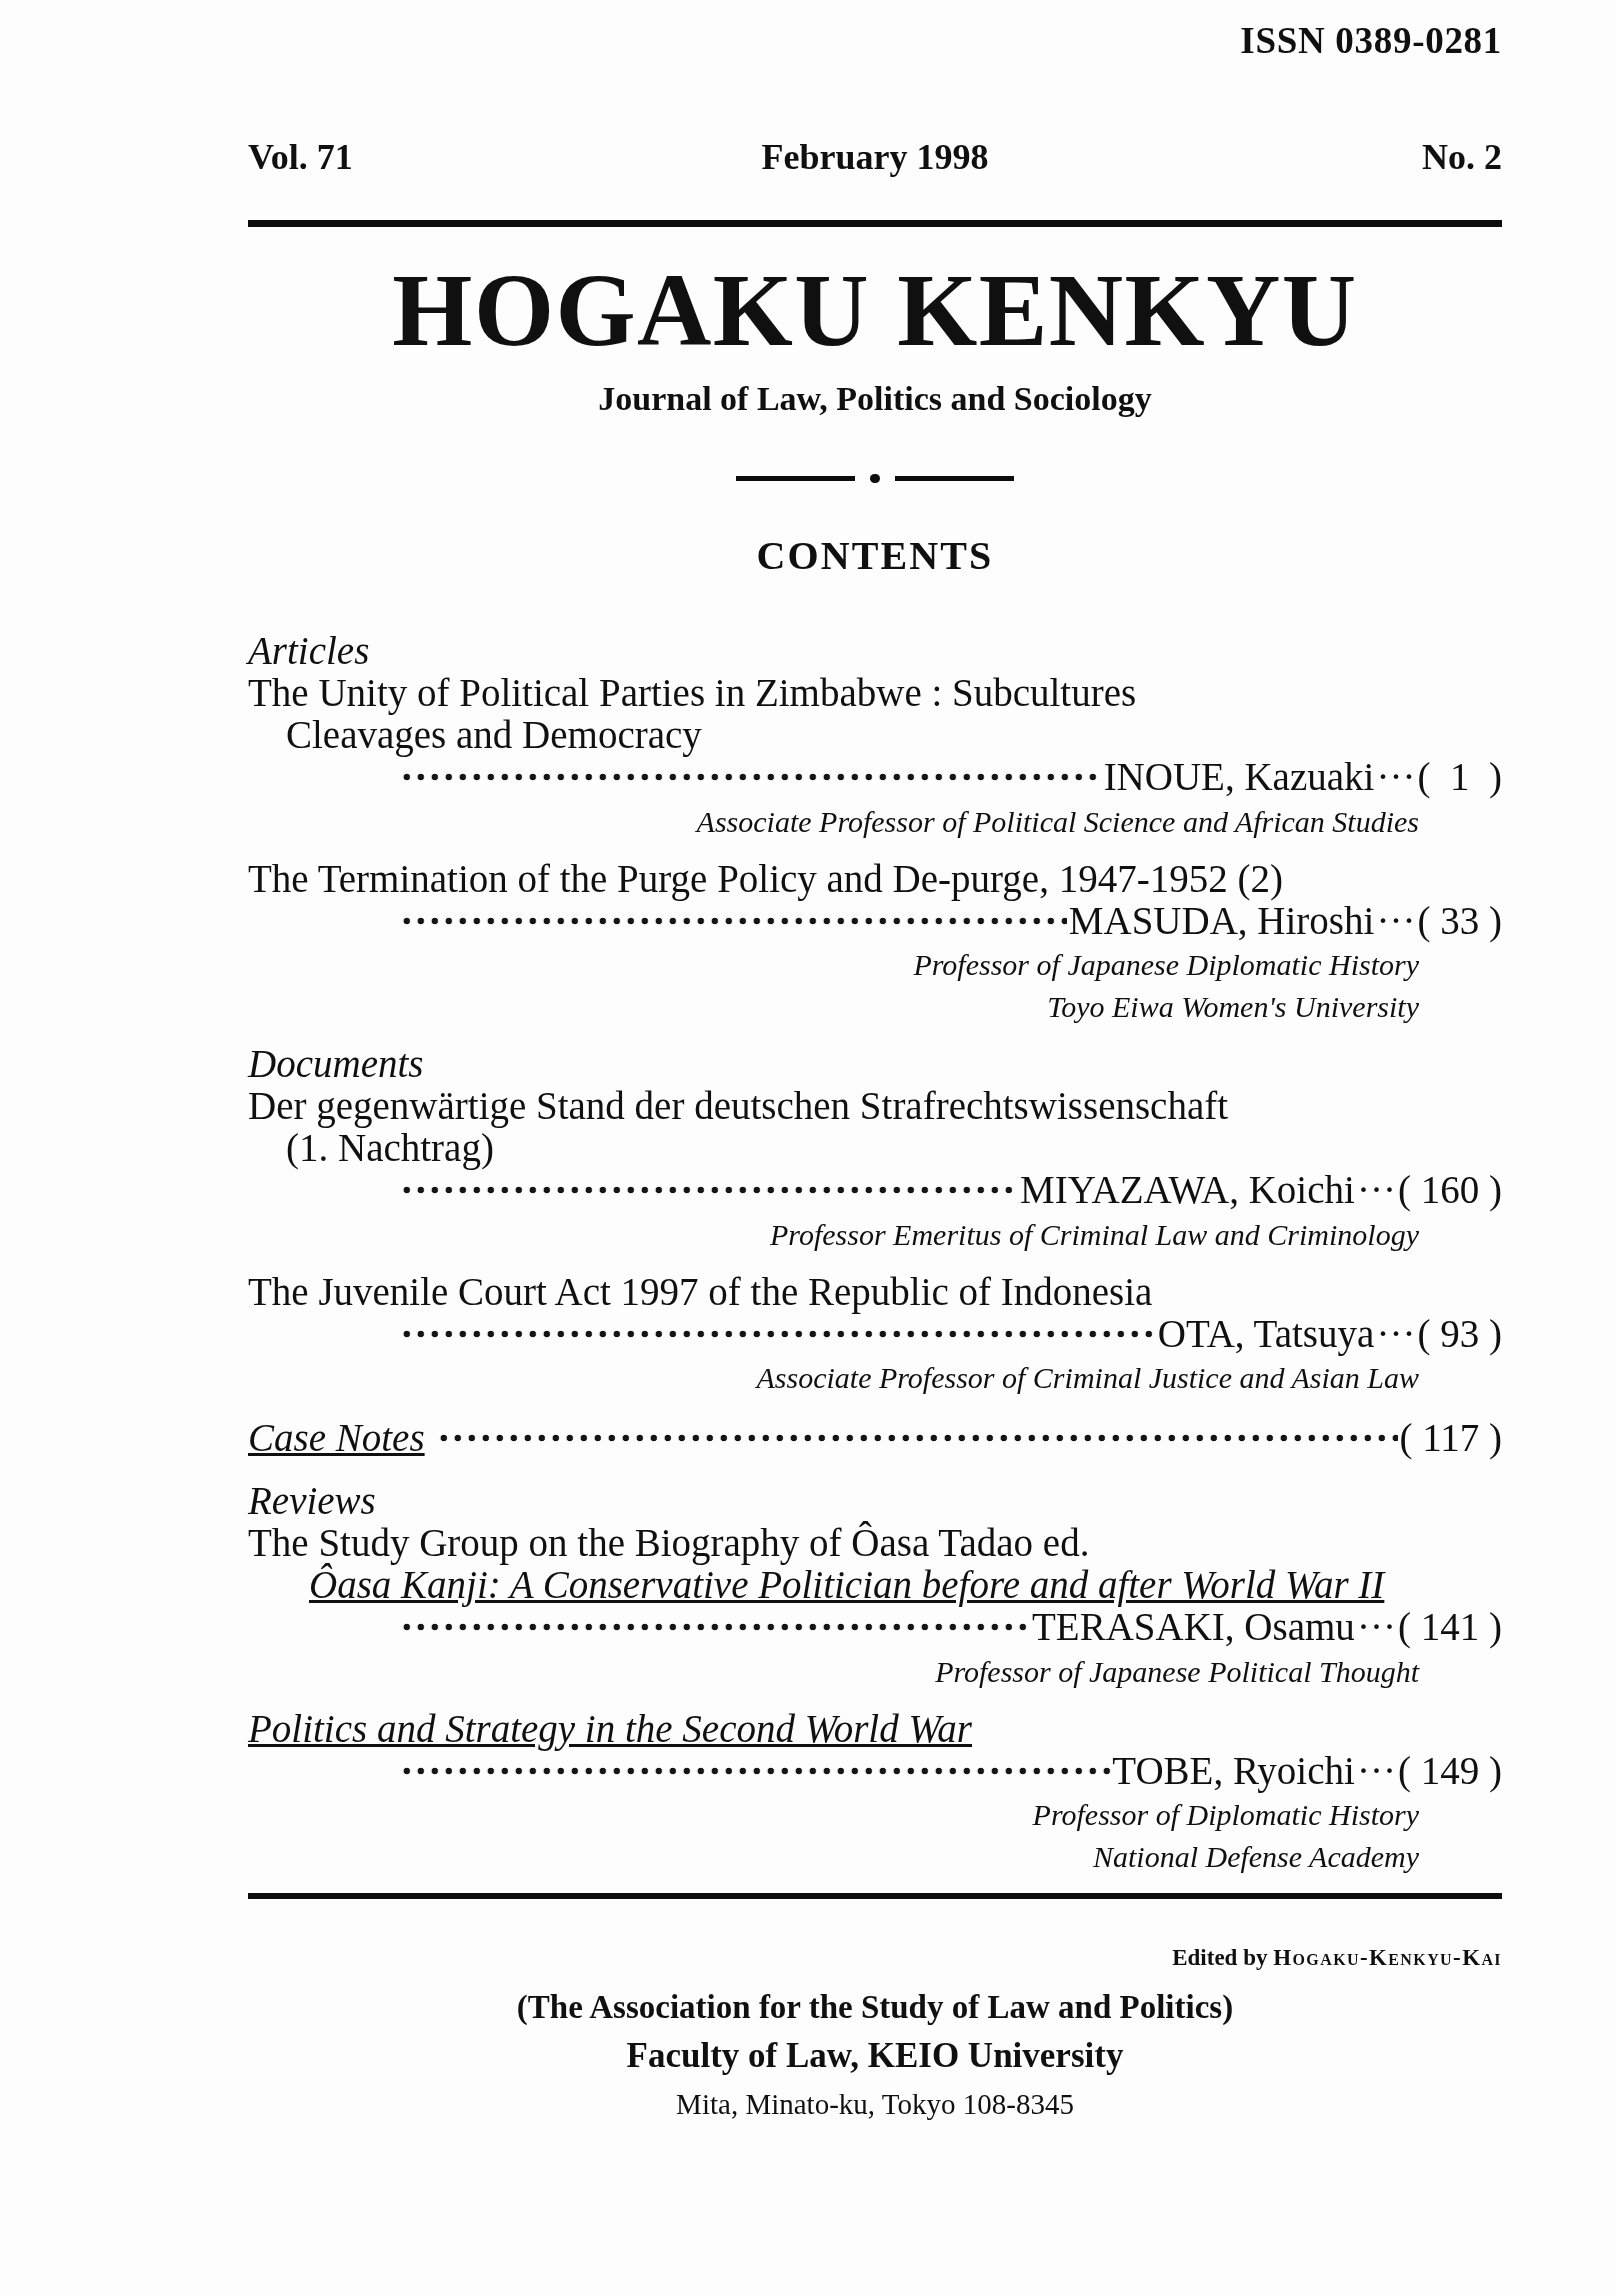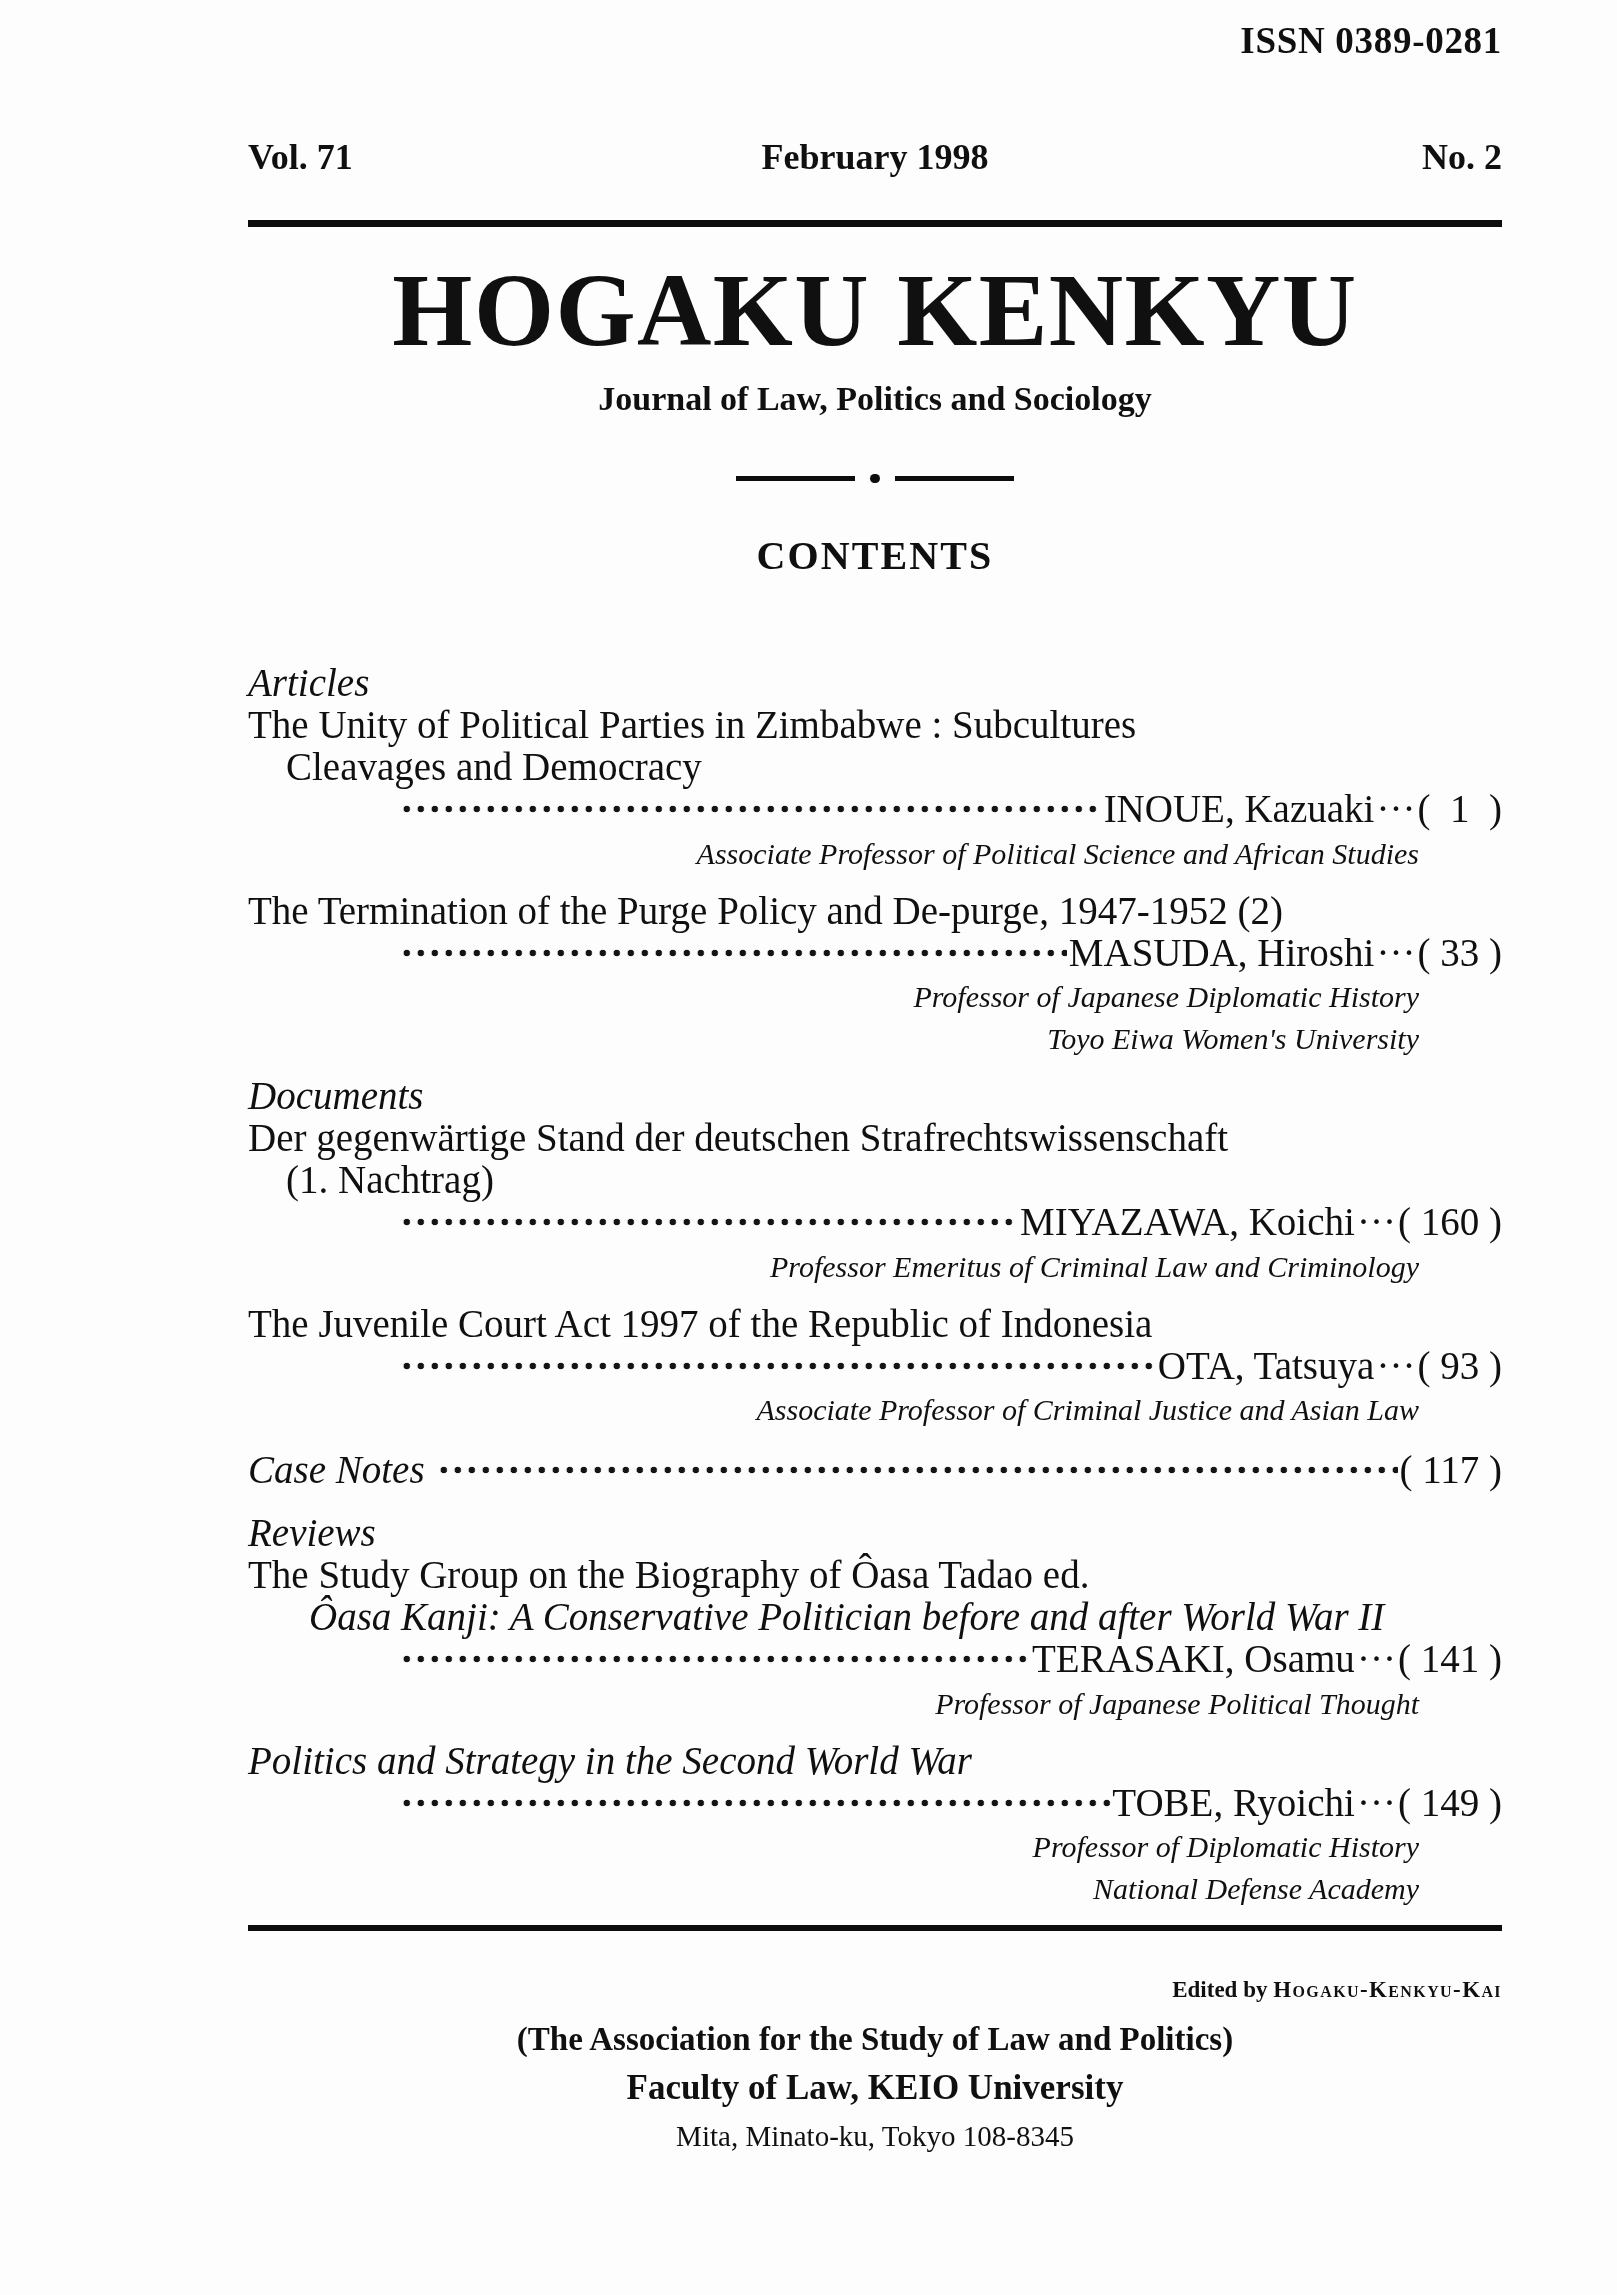--- a/index.html
+++ b/index.html
@@ -47,27 +47,27 @@
     display:flex; justify-content:center; align-items:center; gap:15.3px;
   }
   .divider-line { width:119px; height:4.9px; background:#0d0d0d; }
   .divider-dot  { width:9.7px; height:9.7px; border-radius:50%; background:#0d0d0d; }
   .contents-heading {
     margin-top:51px; text-align:center;
     font-size:40px; line-height:44px; font-weight:bold; letter-spacing:2.1px;
   }
 
   
-  .toc { margin-top:84px; font-size:39px; line-height:42px; }
+  .toc { margin-top:52px; font-size:39px; line-height:42px; }
   .section-label { font-style:italic; }
   .sec-gap { margin-top:15.3px; }
   .entry { margin-bottom:18px; }
   .indent-sm { padding-left:38px; }
   .indent-md { padding-left:61px; }
-  .italic { font-style:italic; }
+  .italic { font-style:italic;text-decoration:underline; }
 
   .leader-row { display:flex; align-items:center; }
   .leader-indent { width:149px; flex:none; }
   .leader-dots {
     flex:1 1 auto; align-self:stretch; min-width:28px;
     background-image:radial-gradient(circle, #141414 3.1px, rgba(0,0,0,0) 3.6px);
     background-size:14px 42px;
     background-position:2.8px 50%;
     background-repeat:repeat-x;
     margin-right:1.4px;

